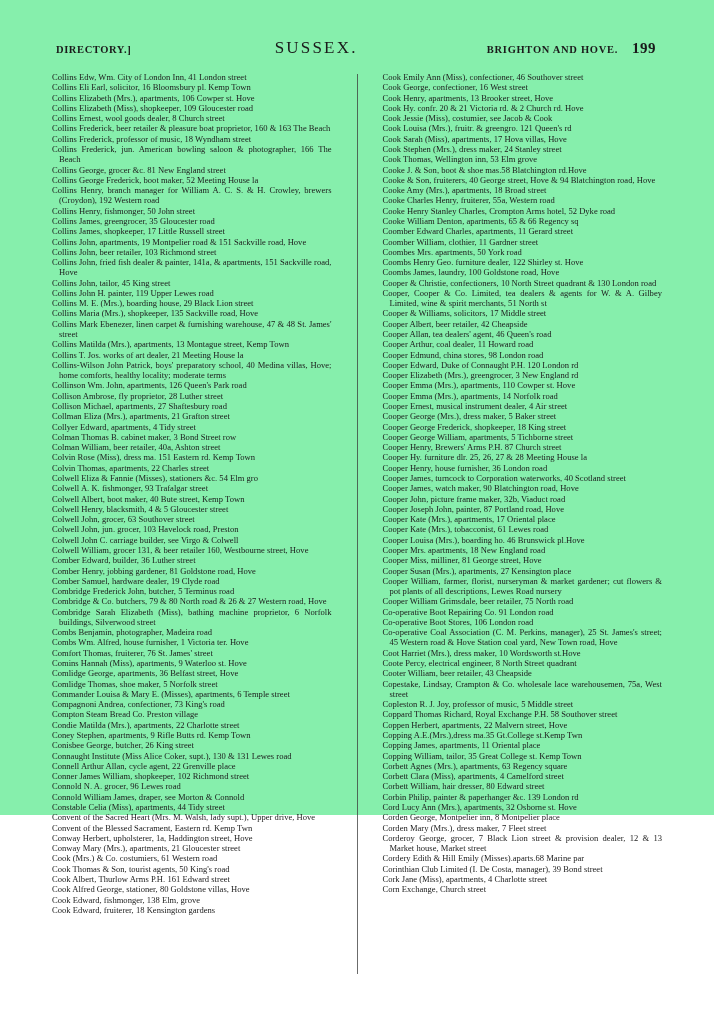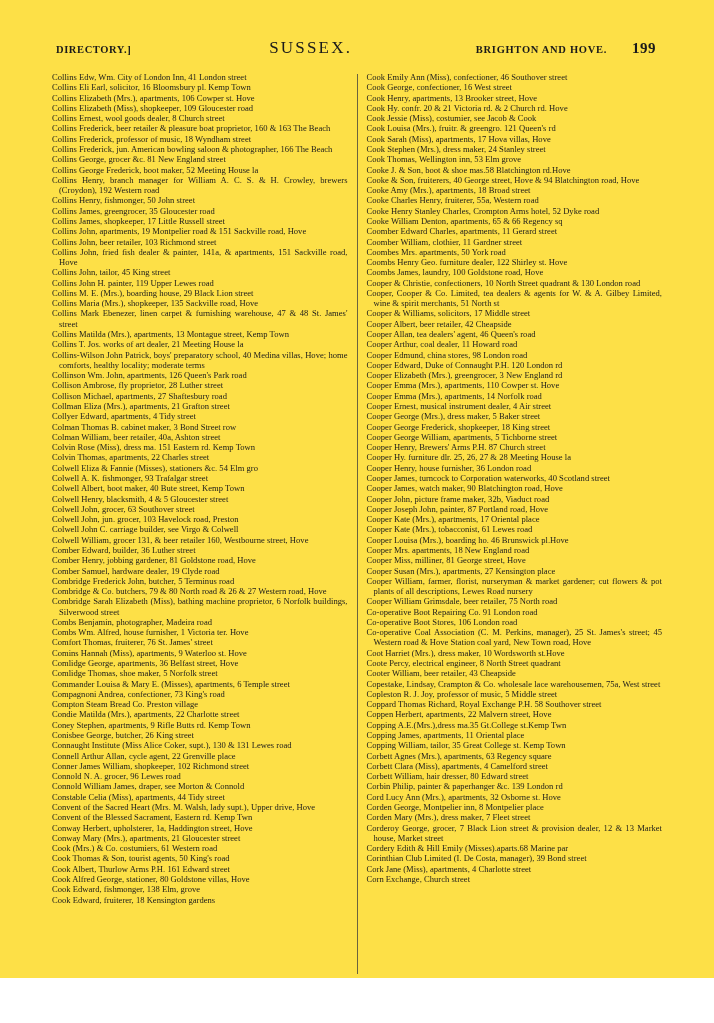--- a/index.html
+++ b/index.html
@@ -11,24 +11,24 @@
   body {
     width: 714px;
     height: 1023px;
     font-family: "Liberation Serif", "DejaVu Serif", serif;
     color: #1a1a1a;
     overflow: hidden;
   }
   .page {
     position: relative;
     width: 714px;
-    height: 978px;
+    height: 815px;
     box-sizing: border-box;
     padding: 38px 52px 10px 52px;
-    background: #fde047;
+    background: #86efac;
   }
 
   
   .running-head {
     display: flex;
     align-items: baseline;
     justify-content: space-between;
     font-variant: small-caps;
     margin-bottom: 14px;
     padding: 0 6px 0 4px;
@@ -45,40 +45,41 @@
     font-size: 17px;
     font-weight: normal;
     letter-spacing: 2.2px;
     text-transform: uppercase;
     white-space: nowrap;
     margin-left: 14px;
   }
   .rh-right-wrap {
     display: flex;
     align-items: baseline;
-    gap: 25px;
+    gap: 14px;
     white-space: nowrap;
   }
   .rh-right {
     font-size: 10.5px;
     letter-spacing: 0.7px;
     font-weight: bold;
     text-transform: uppercase;
   }
   .rh-pageno {
     font-size: 15px;
     font-weight: bold;
     letter-spacing: 0.5px;
   }
 
   
   .columns {
     display: flex;
     align-items: flex-start;
     height: 935px;
+    gap: 16px;
   }
   .col {
     width: 296px;
     font-size: 8.55px;
     line-height: 10.28px;
     letter-spacing: 0.02px;
   }
   .col-left {
     padding-right: 9px;
   }

